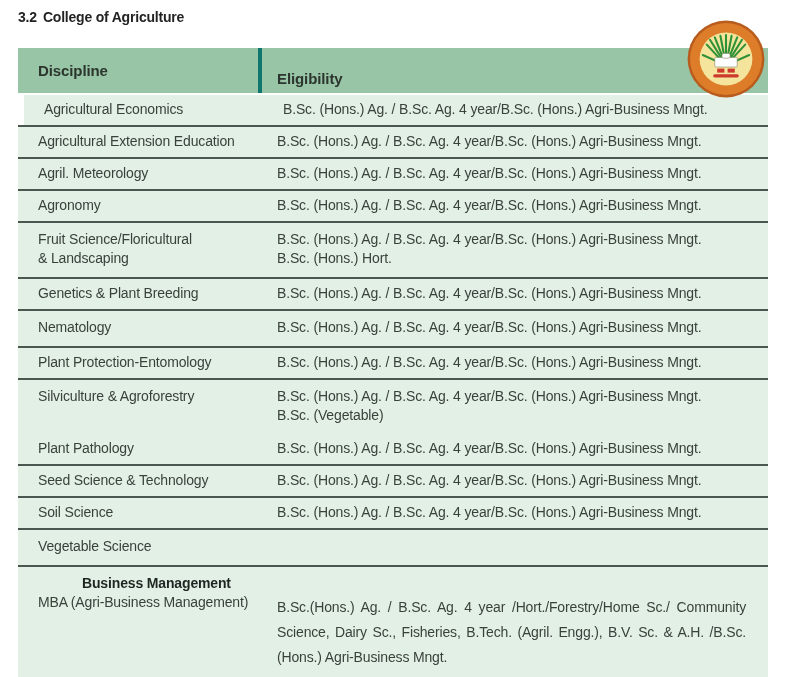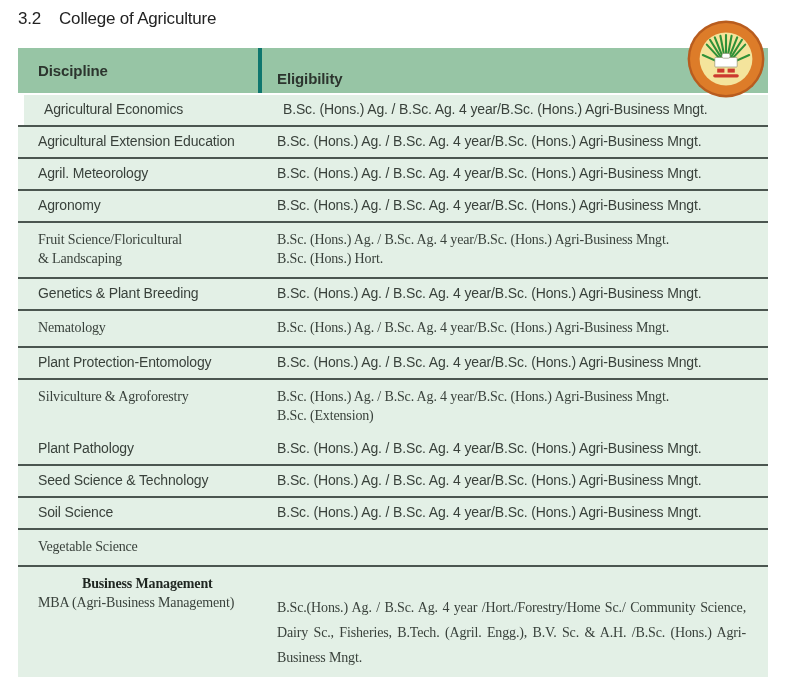--- a/index.html
+++ b/index.html
@@ -14,22 +14,22 @@
   html,body{width:786px;height:677px;}
   body{
     background:var(--page-bg);
     font-family:"Liberation Sans","DejaVu Sans",sans-serif;
     color:var(--text);
     position:relative;
     overflow:hidden;
   }
   .page-title{
     position:absolute;left:18px;top:9px;
-    display:flex;gap:18px;
-    font-size:17px;font-weight:normal;color:var(--title);
+    display:flex;gap:6px;
+    font-size:14px;font-weight:bold;color:var(--title);
     letter-spacing:-0.2px;
   }
   .table{
     position:absolute;left:18px;top:48px;width:750px;
     border-bottom:3px solid var(--divider);
   }
   .thead{
     display:flex;background:var(--header-bg);
     height:45px;align-items:center;
     font-weight:bold;font-size:15px;color:#2c352e;
@@ -42,21 +42,21 @@
   .tbody{display:block;margin-top:2px;}
   .row{
     display:flex;background:var(--row-bg);
     border-top:2px solid var(--divider);
     padding:5px 0 6px 0;
     font-size:14px;line-height:19px;letter-spacing:-0.15px;
   }
   .row:first-child{border-top:none;margin-left:6px;}
   .row.no-top{border-top:none;}
   .row.extra-bottom{padding-bottom:20px;}
-  .row.tall{padding-top:7px;padding-bottom:9px;font-family:Liberation Serif, serif;}
+  .row.tall{padding-top:7px;padding-bottom:9px;}
   .cell.discipline{width:244px;padding-left:20px;flex-shrink:0;}
   .cell.eligibility{flex:1;padding-left:15px;padding-right:16px;}
   .cell .heading{font-weight:bold;color:#1f2621;margin-left:44px;}
   .cell.eligibility.justify .para{
     text-align:justify;line-height:25px;margin-right:6px;
   }
   .cell.eligibility.offset{margin-top:21px;}
   .logo{
     position:absolute;left:686px;top:18px;width:80px;height:82px;
   }
@@ -140,21 +140,21 @@
         <div class="cell eligibility">
           <div class="line">B.Sc. (Hons.) Ag. / B.Sc. Ag. 4 year/B.Sc. (Hons.) Agri-Business Mngt.</div>
         </div>
       </div>
       <div class="row extra-bottom tall">
         <div class="cell discipline">
           <div class="line">Silviculture &amp; Agroforestry</div>
         </div>
         <div class="cell eligibility">
           <div class="line">B.Sc. (Hons.) Ag. / B.Sc. Ag. 4 year/B.Sc. (Hons.) Agri-Business Mngt.</div>
-          <div class="line">B.Sc. (Extension)</div>
+          <div class="line">B.Sc. (Vegetable)</div>
         </div>
       </div>
       <div class="row no-top">
         <div class="cell discipline">
           <div class="line">Plant Pathology</div>
         </div>
         <div class="cell eligibility">
           <div class="line">B.Sc. (Hons.) Ag. / B.Sc. Ag. 4 year/B.Sc. (Hons.) Agri-Business Mngt.</div>
         </div>
       </div>

